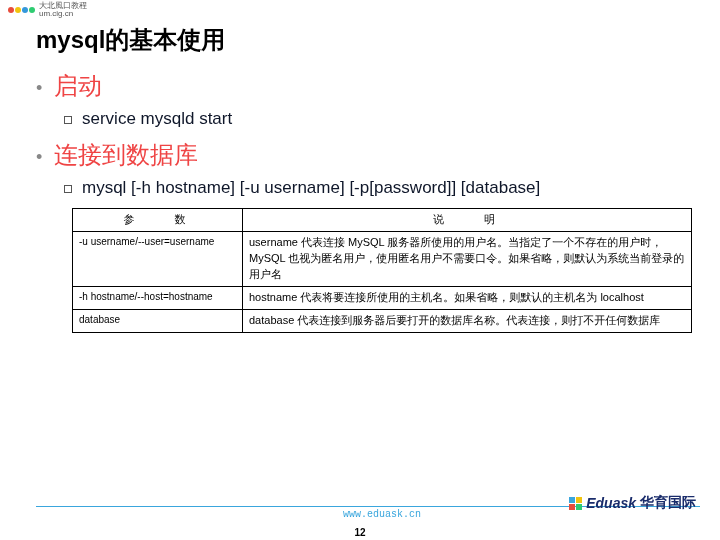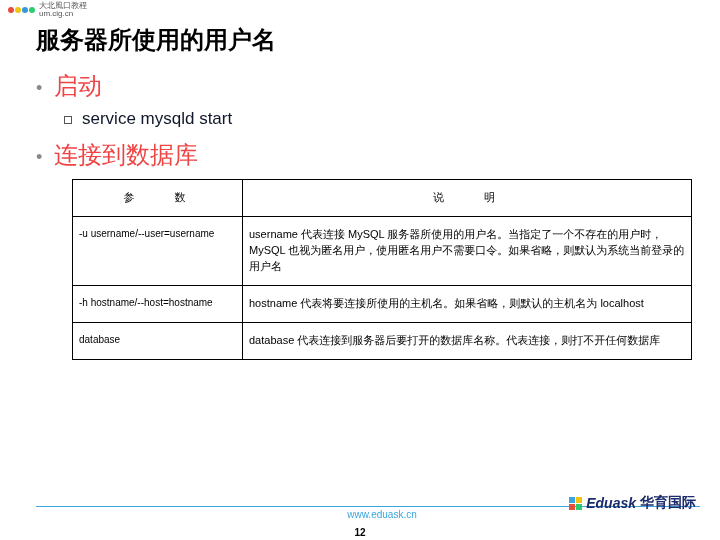--- a/index.html
+++ b/index.html
@@ -13,27 +13,27 @@
 ul.main { list-style: none; }
 ul.main > li { margin-bottom: 8px; }
 ul.main > li > .row { display: flex; align-items: baseline; }
 ul.main .bullet1 { color: #888; font-size: 18px; width: 18px; display: inline-block; }
 ul.main .h2txt { font-size: 24px; color: #ef4444; }
 ul.sub { list-style: none; margin: 6px 0 8px 28px; }
 ul.sub li { display: flex; align-items: baseline; }
 ul.sub .bullet2 { width: 8px; height: 8px; border: 1px solid #555; display: inline-block; margin-right: 10px; margin-top: 6px; flex-shrink: 0; }
 ul.sub .cmd { font-size: 17px; color: #0f172a; line-height: 1.35; }
 table { border-collapse: collapse; width: 620px; margin: 6px 0 0 36px; font-size: 11px; }
-table th, table td { border: 1px solid #000; padding: 10px 6px; text-align: left; vertical-align: top; line-height: 1.45; }
+table th, table td { border: 1px solid #000; padding: 3px 6px; text-align: left; vertical-align: top; line-height: 1.45; }
 table th { font-weight: normal; text-align: center; letter-spacing: 6px; }
 table th:first-child { width: 170px; }
 table td:first-child { font-family: Arial, sans-serif; font-size: 10px; }
 .footer { position: absolute; bottom: 20px; left: 0; right: 0; text-align: center; }
 .footer .line { height: 1px; background: #3aa6dd; margin: 0 20px 0 36px; }
-.footer .url { font-size: 10px; color: #3aa6dd; margin-left: 44px; margin-top: 2px; }
+.footer .url { font-size: 10px; color: #3aa6dd; margin-left: 44px; margin-top: 2px; font-family: Liberation Mono, monospace; }
 .footer .brand { position: absolute; right: 24px; bottom: 8px; display: flex; align-items: center; gap: 4px; }
 .footer .brand .logo { display: flex; flex-direction: column; gap: 1px; }
 .footer .brand .logo .r { display: flex; gap: 1px; }
 .footer .brand .logo .sq { width: 6px; height: 6px; }
 .footer .brand .txt1 { font-size: 14px; font-weight: bold; font-style: italic; color: #1a2c6b; }
 .footer .brand .txt2 { font-size: 14px; font-weight: bold; color: #1a2c6b; }
 .pagenum { position: absolute; bottom: 2px; left: 50%; transform: translateX(-50%); font-size: 10px; font-weight: bold; }
 </style>
 </head>
 <body>
@@ -45,39 +45,45 @@
     <span class="dot" style="background:#3498db"></span>
     <span class="dot" style="background:#2ecc71"></span>
   </div>
   <div>
     <div class="txt">大北風口教程</div>
     <div class="txt">um.cig.cn</div>
   </div>
 </div>
 
 <div class="content">
-  <h1>服务器所使用的用户名</h1>
+  <h1>mysql的基本使用</h1>
   <ul class="main">
     <li>
       <div class="row">
         <span class="bullet1">•</span>
         <span class="h2txt">启动</span>
       </div>
       <ul class="sub">
         <li>
           <span class="bullet2"></span>
           <span class="cmd">service   mysqld     start</span>
         </li>
       </ul>
     </li>
     <li>
       <div class="row">
         <span class="bullet1">•</span>
         <span class="h2txt">连接到数据库</span>
       </div>
+      <ul class="sub">
+        <li>
+          <span class="bullet2"></span>
+          <span class="cmd">mysql  [-h hostname] [-u username] [-p[password]] [database]</span>
+        </li>
+      </ul>
     </li>
   </ul>
 
   <table>
     <thead>
       <tr>
         <th>参　　数</th>
         <th>说　　明</th>
       </tr>
     </thead>

